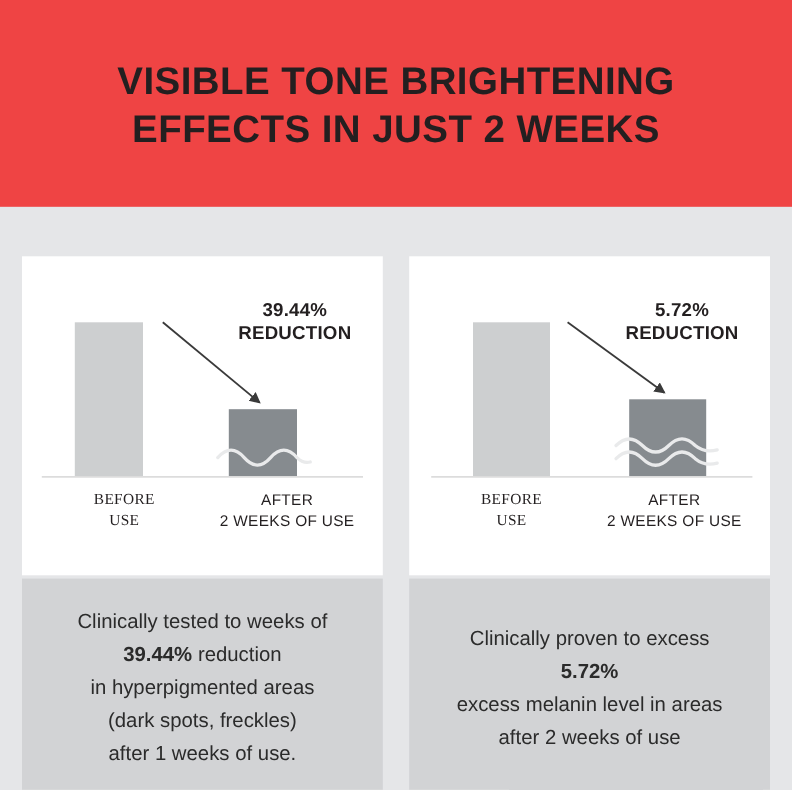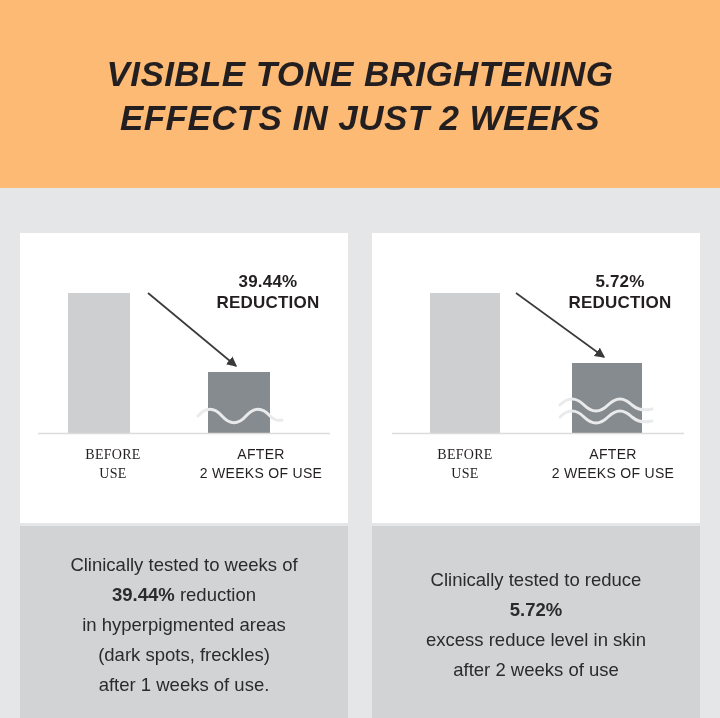--- a/index.html
+++ b/index.html
@@ -18,26 +18,25 @@
     width: 720px;
     height: 718px;
   }
 
   
   .header {
     position: absolute;
     left: 0; top: 0;
     width: 720px;
     height: 188px;
-    background: #fdba74;
+    background: #ef4444;
     display: flex;
     flex-direction: column;
     align-items: center;
     justify-content: center;
-    font-style: italic;
   }
   .headline {
     font-weight: 700;
     font-size: 35px;
     line-height: 44px;
     letter-spacing: 0.4px;
     color: #231f20;
     text-align: center;
     margin: 0;
     padding-top: 4px;
@@ -246,23 +245,23 @@
               <span class="l1">AFTER</span>
               <span class="l2">2 WEEKS OF USE</span>
             </div>
           </div>
 
         </div>
       </div>
 
       <div class="caption-card">
         <div class="caption-text">
-          <span class="cl">Clinically tested to reduce</span>
+          <span class="cl">Clinically proven to excess</span>
           <span class="cl"><b>5.72%</b><span></span></span>
-          <span class="cl">excess reduce level in skin</span>
+          <span class="cl">excess melanin level in areas</span>
           <span class="cl">after 2 weeks of use</span>
         </div>
       </div>
 
     </div>
 
   </div>
 </div>
 
 </body></html>

